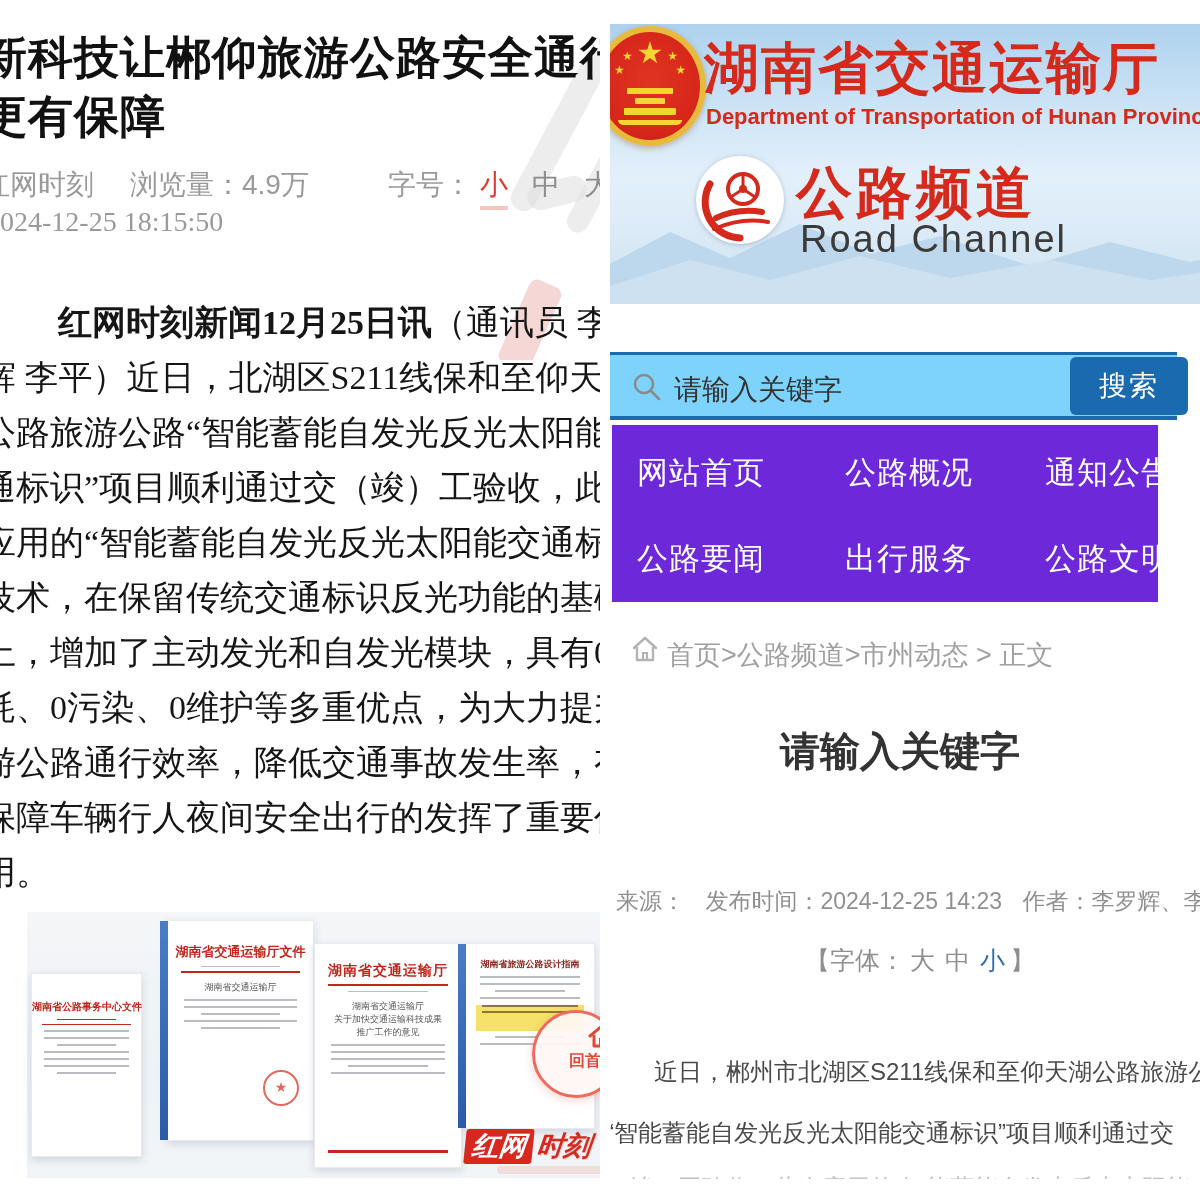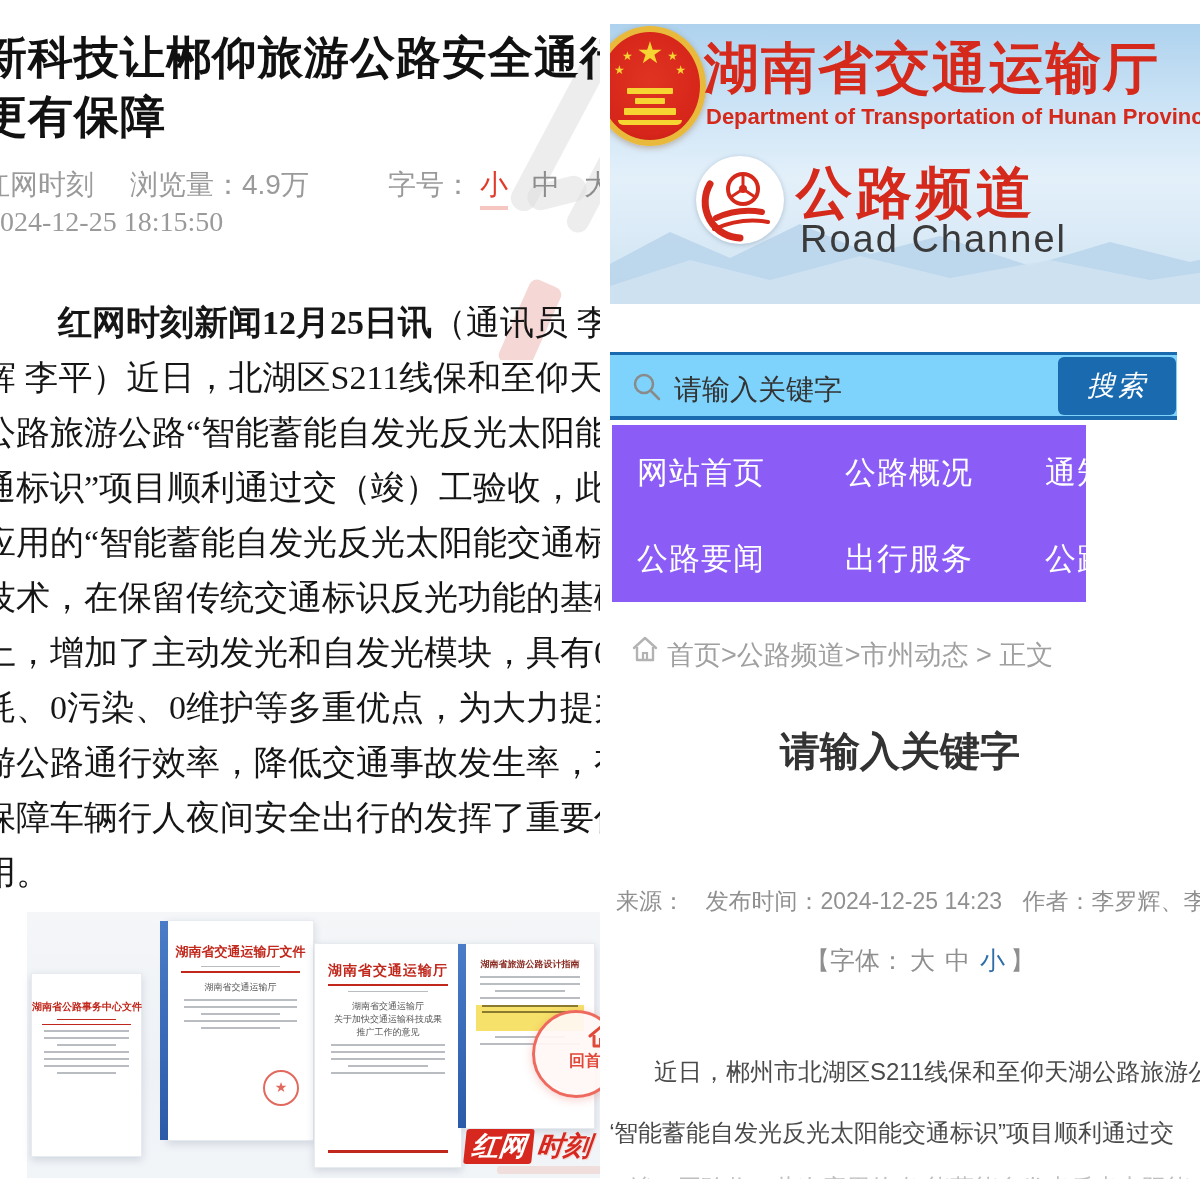--- a/index.html
+++ b/index.html
@@ -74,22 +74,22 @@
   .g3 { top:76px; width:52px; height:7px; }
   .g4 { top:88px; width:64px; height:5px; border-radius:0 0 10px 10px; }
   .rp-h-title { position:absolute; left:94px; top:8px; font-size:55px; font-weight:bold; color:#d5291c; letter-spacing:2px; white-space:nowrap; }
   .rp-h-sub { position:absolute; left:96px; top:80px; font-size:22px; font-weight:bold; color:#d5291c; white-space:nowrap; }
   .rc-logo { position:absolute; left:86px; top:132px; width:88px; height:88px; border-radius:50%; background:#fff; box-shadow:0 1px 5px rgba(80,100,130,.35); }
   .rp-channel { position:absolute; left:186px; top:132px; font-size:56px; font-weight:bold; color:#d5291c; letter-spacing:4px; white-space:nowrap; }
   .rp-channel-en { position:absolute; left:190px; top:194px; font-size:38px; color:#3a3a3a; letter-spacing:2px; white-space:nowrap; }
   .rp-search { position:absolute; left:0; top:304px; width:567px; height:68px; background:#7dd3fc; border-top:3px solid #1a6ab0; border-bottom:4px solid #1a6ab0;margin-top:48px; }
   .rp-search .mag { position:absolute; left:22px; top:17px; }
   .rp-search .ph { position:absolute; left:64px; top:16px; font-size:28px; color:#333; }
-  .rp-search-btn { position:absolute; left:448px; top:2px; width:118px; height:58px; background:#1a6ab0; border-radius:6px; color:#fff; font-size:28px; text-align:center; line-height:58px; letter-spacing:2px;font-style:italic; }
-  .rp-nav { position:absolute; left:2px; top:425px; width:474px; height:177px; background:#8b5cf6;text-decoration:underline; }
+  .rp-search-btn { position:absolute; left:460px; top:2px; width:118px; height:58px; background:#1a6ab0; border-radius:6px; color:#fff; font-size:28px; text-align:center; line-height:58px; letter-spacing:2px; }
+  .rp-nav { position:absolute; left:2px; top:425px; width:546px; height:177px; background:#6d28d9;text-decoration:underline; }
   .nav-item { position:absolute; color:#fff; font-size:31px; letter-spacing:1px; white-space:nowrap; }
   .ni0 { left:25px; top:27px; } .ni1 { left:233px; top:27px; } .ni2 { left:433px; top:27px; }
   .ni3 { left:25px; top:113px; } .ni4 { left:233px; top:113px; } .ni5 { left:433px; top:113px; }
   .rp-crumb { position:absolute; left:0; top:632px; width:590px; height:40px; }
   .rp-crumb svg { position:absolute; left:20px; top:2px; }
   .rp-crumb-text { position:absolute; left:57px; top:5px; font-size:27px; color:#a0a0a0; white-space:nowrap; }
   .rp-title { position:absolute; left:0; top:726px; width:580px; text-align:center; font-size:40px; font-weight:bold; color:#333; line-height:51px; }
   .rp-meta { position:absolute; left:6px; top:886px; width:644px; font-size:23px; color:#909090; white-space:nowrap; }
   .rp-meta span { margin-right:14px; }
   .rp-fontrow { position:absolute; left:195px; top:944px; font-size:25px; color:#8f8f8f; white-space:nowrap; }

